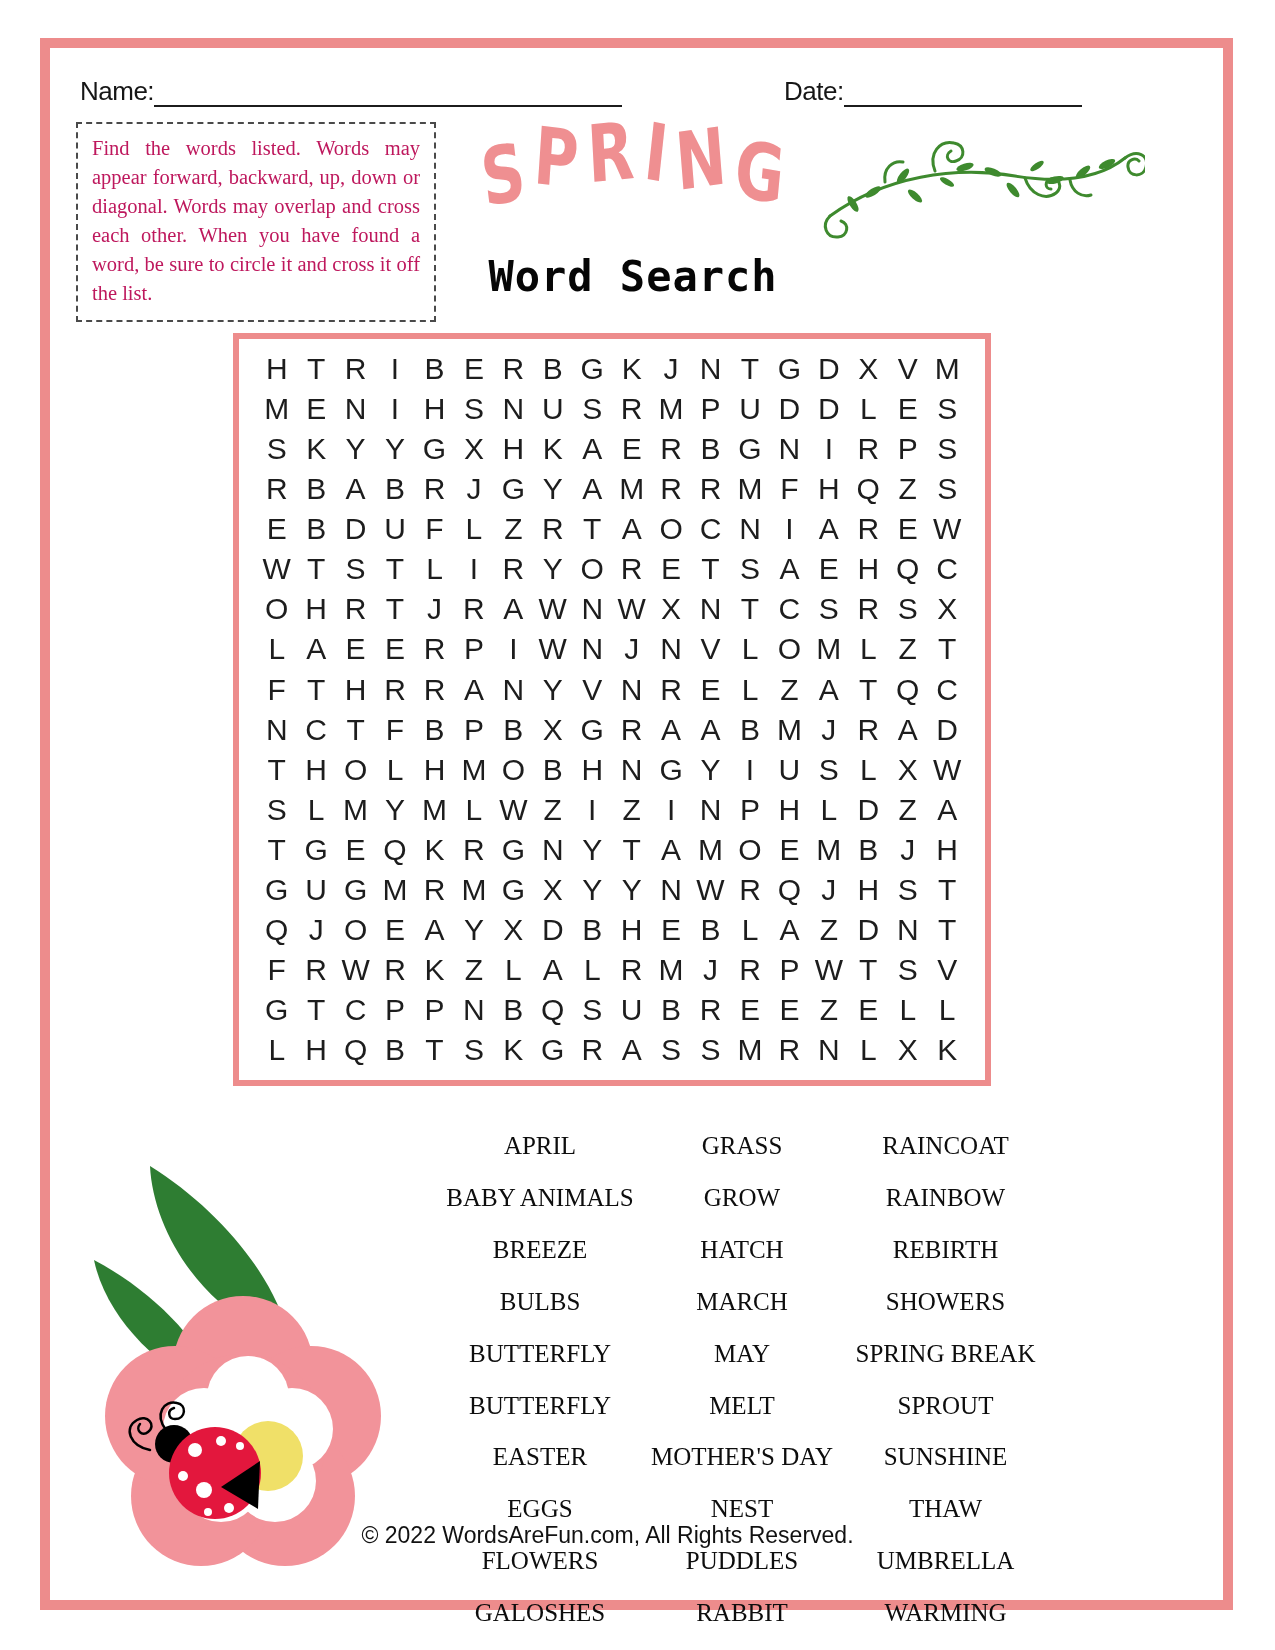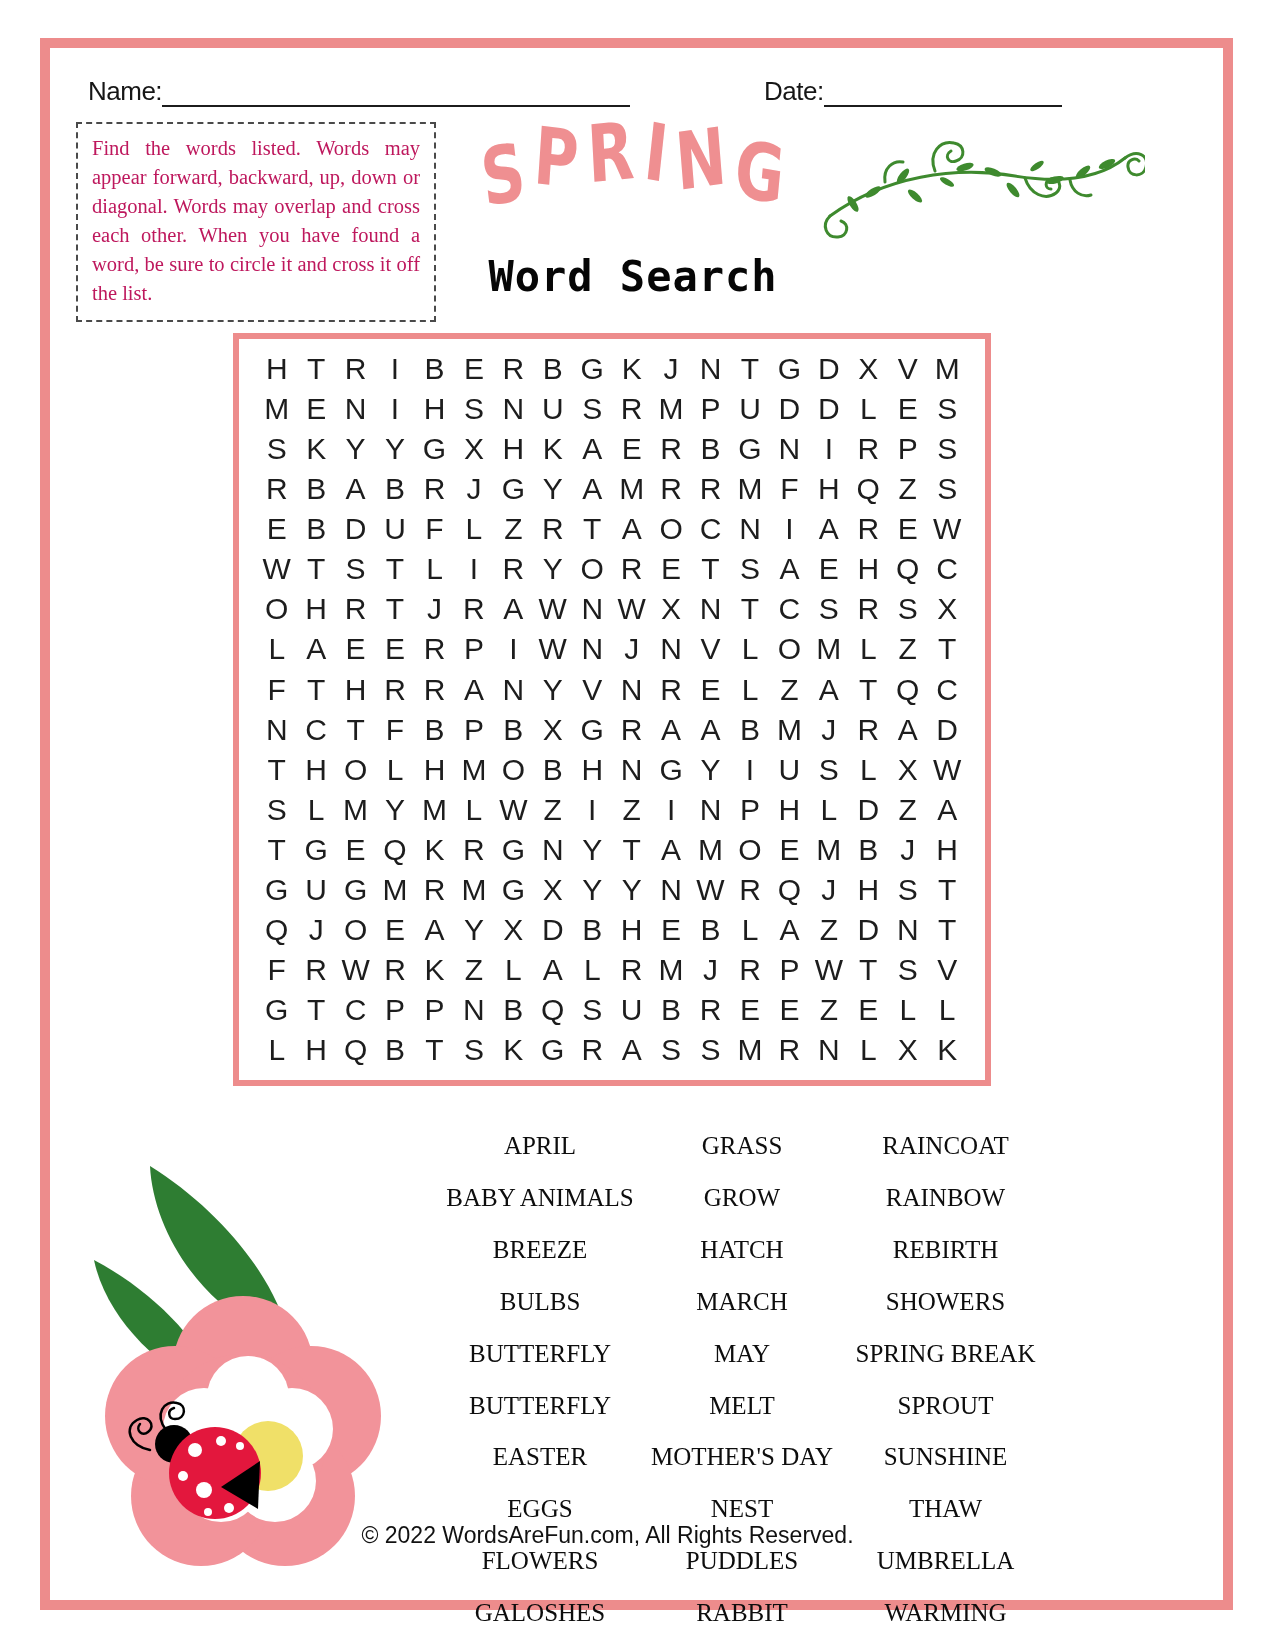--- a/index.html
+++ b/index.html
@@ -6,22 +6,22 @@
   body{
     width:1275px;height:1650px;position:relative;background:#ffffff;
     font-family:"Liberation Sans",sans-serif;overflow:hidden;
   }
   .frame{
     position:absolute;left:40px;top:38px;right:42px;bottom:40px;
     border:10px solid var(--frame,#ed8c8c);
   }
   
   .hdr-row{position:absolute;top:76px;display:flex;align-items:flex-end;}
-  .hdr-name{left:88px;text-align:center;}
-  .hdr-date{left:764px;}
+  .hdr-name{left:80px;text-align:center;}
+  .hdr-date{left:784px;}
   .hdr-label{font-size:26px;color:#161616;letter-spacing:-0.5px;font-weight:500;}
   .hdr-line{display:inline-block;border-bottom:2px solid #1c1c1c;height:24px;}
   .line-name{width:468px;}
   .line-date{width:238px;}
   
   .instr{
     position:absolute;left:76px;top:122px;width:360px;box-sizing:border-box;
     border:2px dashed #4a4a4a;padding:10px 14px 12px 14px;
     font-family:"Liberation Serif",serif;font-size:20.5px;line-height:29px;
     text-align:justify;color:#be185d;

